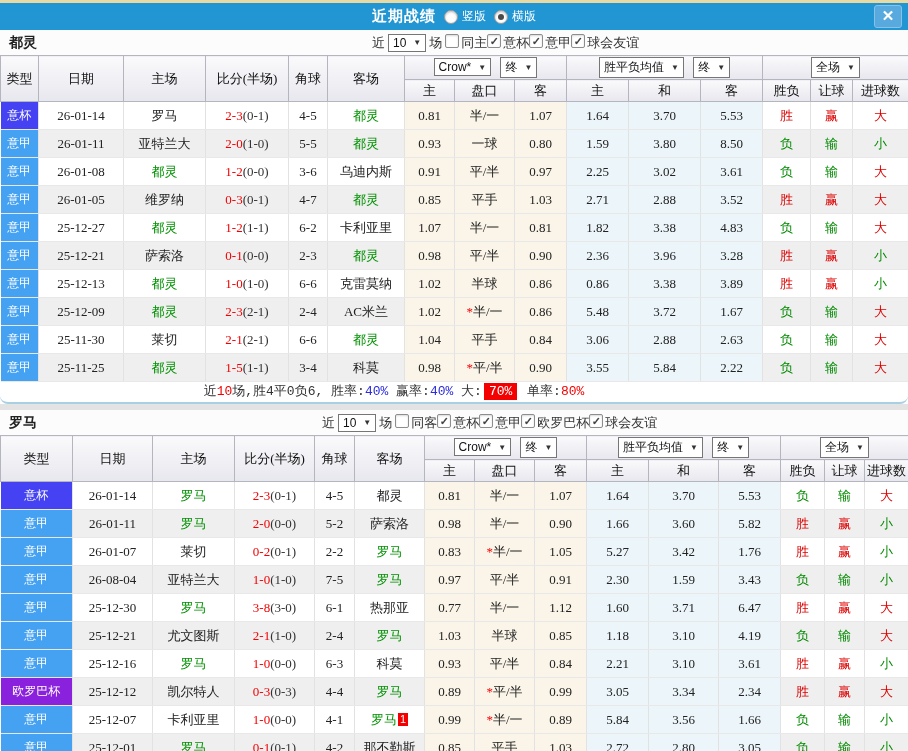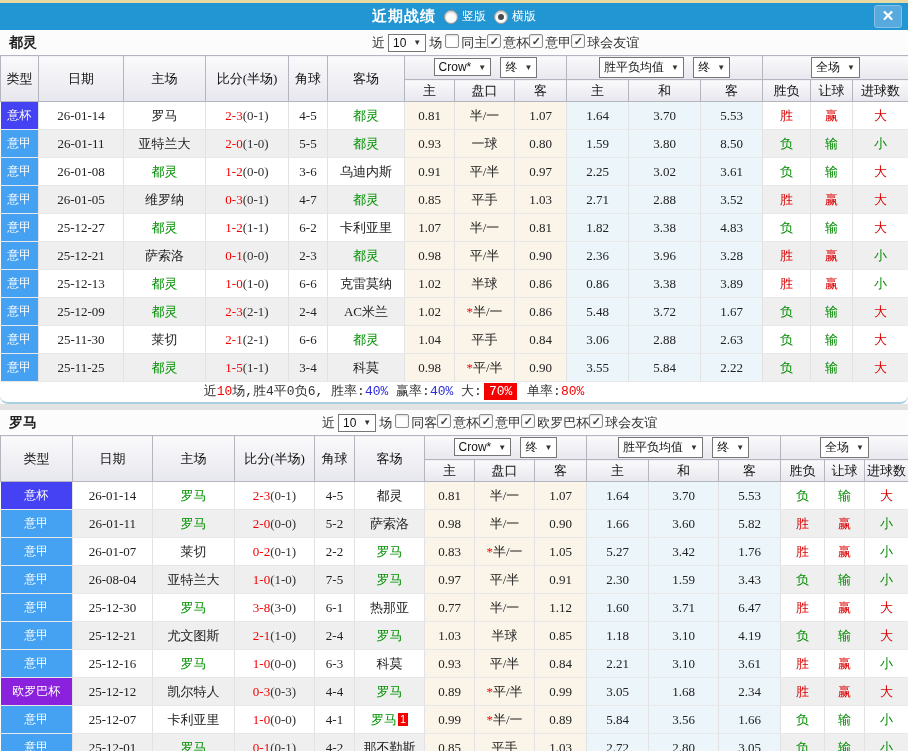--- a/index.html
+++ b/index.html
@@ -569,21 +569,21 @@
         <td class="league" style="background: rgb(138, 34, 221);">欧罗巴杯</td>
         <td>25-12-12</td>
         <td>凯尔特人</td>
         <td><span class="redtxt">0-3</span><span class="half">(0-3)</span></td>
         <td>4-4</td>
         <td class="grn">罗马</td>
         <td class="odds">0.89</td>
         <td class="odds"><span class="star">*</span>平/半</td>
         <td class="odds">0.99</td>
         <td class="mean">3.05</td>
-        <td class="mean">1.68</td>
+        <td class="mean">3.34</td>
         <td class="mean">2.34</td>
         <td class="res-r">胜</td>
         <td class="res-r">赢</td>
         <td class="res-r">大</td>
       </tr>
       <tr class="odd">
         <td class="league" style="background: rgb(69, 161, 241);">意甲</td>
         <td>25-12-07</td>
         <td>卡利亚里</td>
         <td><span class="redtxt">1-0</span><span class="half">(0-0)</span></td>

